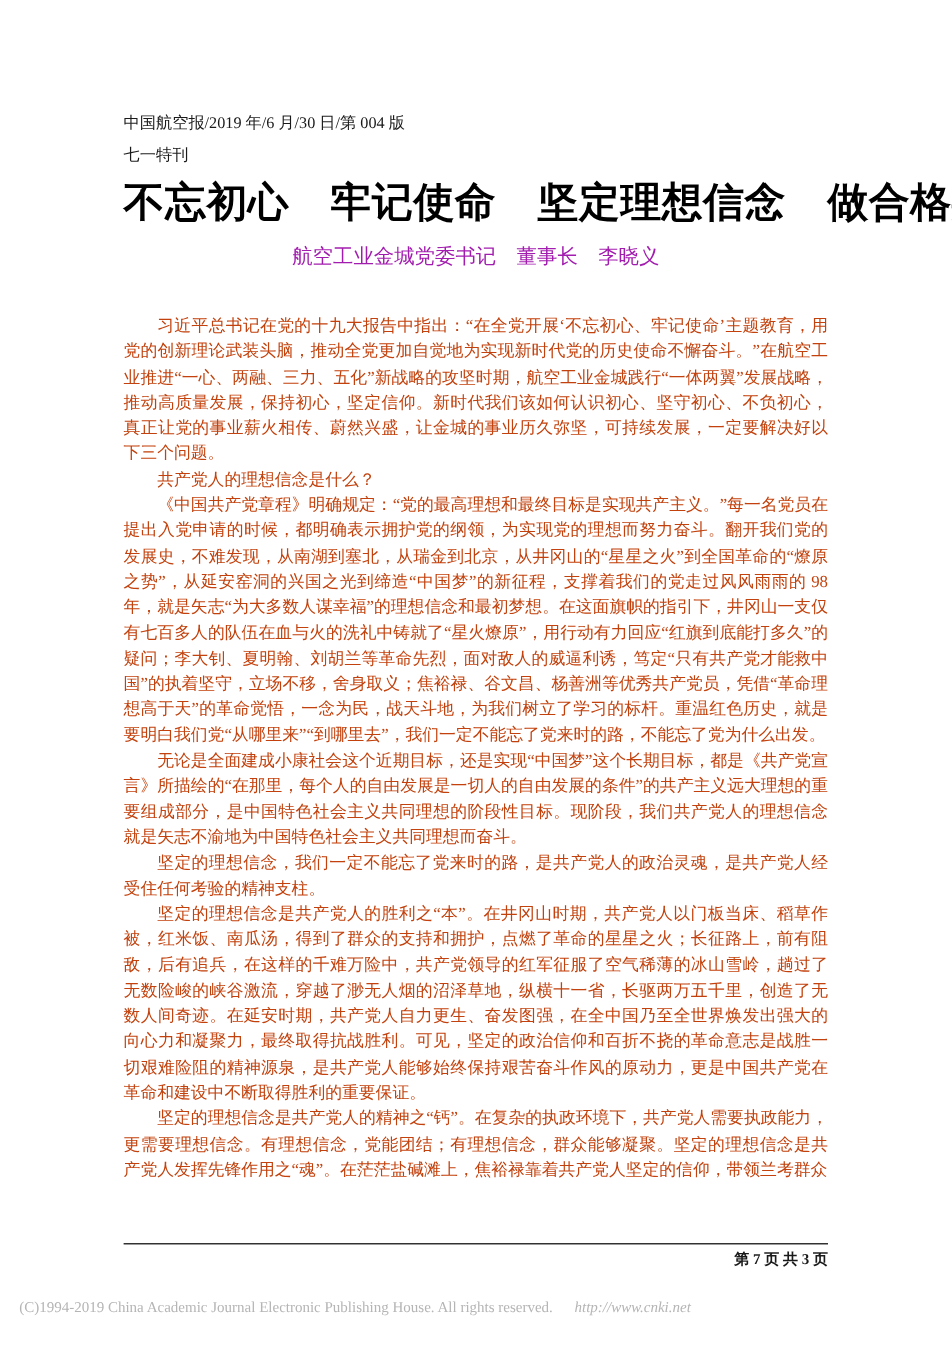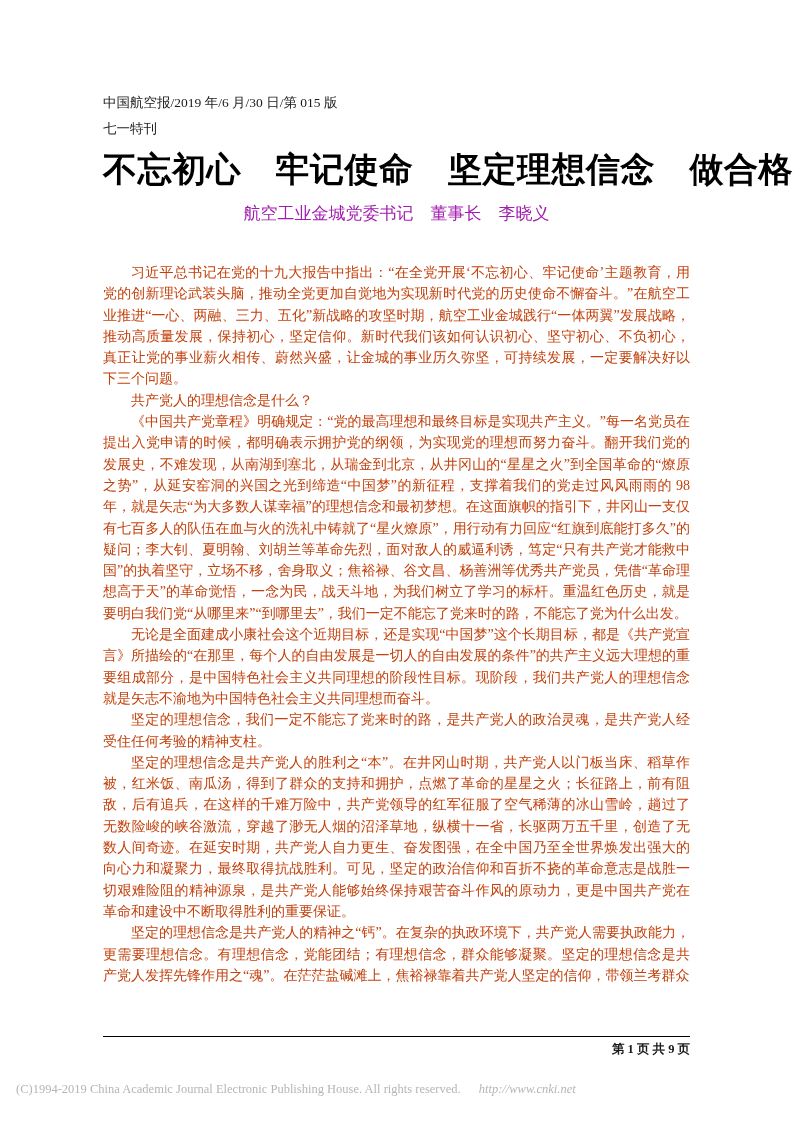--- a/index.html
+++ b/index.html
@@ -67,39 +67,39 @@
     white-space: nowrap;
   }
   .copyright-url { margin-left: 18px; font-style: italic; }
 </style>
 </head>
 <body>
 
 <div class="page">
 
   <div class="doc-header">
-    <div>中国航空报/2019 年/6 月/30 日/第 015 版</div>
+    <div>中国航空报/2019 年/6 月/30 日/第 004 版</div>
     <div>七一特刊</div>
   </div>
 
   <h1 class="doc-title">不忘初心　牢记使命　坚定理想信念　做合格共产党员</h1>
 
   <div class="doc-byline">航空工业金城党委书记　董事长　李晓义</div>
 
   <div class="article-body">
       <p class="para">习近平总书记在党的十九大报告中指出：“在全党开展‘不忘初心、牢记使命’主题教育，用党的创新理论武装头脑，推动全党更加自觉地为实现新时代党的历史使命不懈奋斗。”在航空工业推进“一心、两融、三力、五化”新战略的攻坚时期，航空工业金城践行“一体两翼”发展战略，推动高质量发展，保持初心，坚定信仰。新时代我们该如何认识初心、坚守初心、不负初心，真正让党的事业薪火相传、蔚然兴盛，让金城的事业历久弥坚，可持续发展，一定要解决好以下三个问题。</p>
       <p class="para heading">共产党人的理想信念是什么？</p>
       <p class="para">《中国共产党章程》明确规定：“党的最高理想和最终目标是实现共产主义。”每一名党员在提出入党申请的时候，都明确表示拥护党的纲领，为实现党的理想而努力奋斗。翻开我们党的发展史，不难发现，从南湖到塞北，从瑞金到北京，从井冈山的“星星之火”到全国革命的“燎原之势”，从延安窑洞的兴国之光到缔造“中国梦”的新征程，支撑着我们的党走过风风雨雨的 98 年，就是矢志“为大多数人谋幸福”的理想信念和最初梦想。在这面旗帜的指引下，井冈山一支仅有七百多人的队伍在血与火的洗礼中铸就了“星火燎原”，用行动有力回应“红旗到底能打多久”的疑问；李大钊、夏明翰、刘胡兰等革命先烈，面对敌人的威逼利诱，笃定“只有共产党才能救中国”的执着坚守，立场不移，舍身取义；焦裕禄、谷文昌、杨善洲等优秀共产党员，凭借“革命理想高于天”的革命觉悟，一念为民，战天斗地，为我们树立了学习的标杆。重温红色历史，就是要明白我们党“从哪里来”“到哪里去”，我们一定不能忘了党来时的路，不能忘了党为什么出发。</p>
       <p class="para">无论是全面建成小康社会这个近期目标，还是实现“中国梦”这个长期目标，都是《共产党宣言》所描绘的“在那里，每个人的自由发展是一切人的自由发展的条件”的共产主义远大理想的重要组成部分，是中国特色社会主义共同理想的阶段性目标。现阶段，我们共产党人的理想信念就是矢志不渝地为中国特色社会主义共同理想而奋斗。</p>
       <p class="para">坚定的理想信念，我们一定不能忘了党来时的路，是共产党人的政治灵魂，是共产党人经受住任何考验的精神支柱。</p>
       <p class="para">坚定的理想信念是共产党人的胜利之“本”。在井冈山时期，共产党人以门板当床、稻草作被，红米饭、南瓜汤，得到了群众的支持和拥护，点燃了革命的星星之火；长征路上，前有阻敌，后有追兵，在这样的千难万险中，共产党领导的红军征服了空气稀薄的冰山雪岭，趟过了无数险峻的峡谷激流，穿越了渺无人烟的沼泽草地，纵横十一省，长驱两万五千里，创造了无数人间奇迹。在延安时期，共产党人自力更生、奋发图强，在全中国乃至全世界焕发出强大的向心力和凝聚力，最终取得抗战胜利。可见，坚定的政治信仰和百折不挠的革命意志是战胜一切艰难险阻的精神源泉，是共产党人能够始终保持艰苦奋斗作风的原动力，更是中国共产党在革命和建设中不断取得胜利的重要保证。</p>
       <p class="para">坚定的理想信念是共产党人的精神之“钙”。在复杂的执政环境下，共产党人需要执政能力，更需要理想信念。有理想信念，党能团结；有理想信念，群众能够凝聚。坚定的理想信念是共产党人发挥先锋作用之“魂”。在茫茫盐碱滩上，焦裕禄靠着共产党人坚定的信仰，带领兰考群众</p>
     </div>
 
   <div class="footer-rule"></div>
 
-  <div class="page-indicator">第 1 页 共 9 页</div>
+  <div class="page-indicator">第 7 页 共 3 页</div>
 
   <div class="copyright-line">
     <span>(C)1994-2019 China Academic Journal Electronic Publishing House. All rights reserved.</span><span class="copyright-url">http://www.cnki.net</span>
   </div>
 
 </div>
 
 </body></html>

